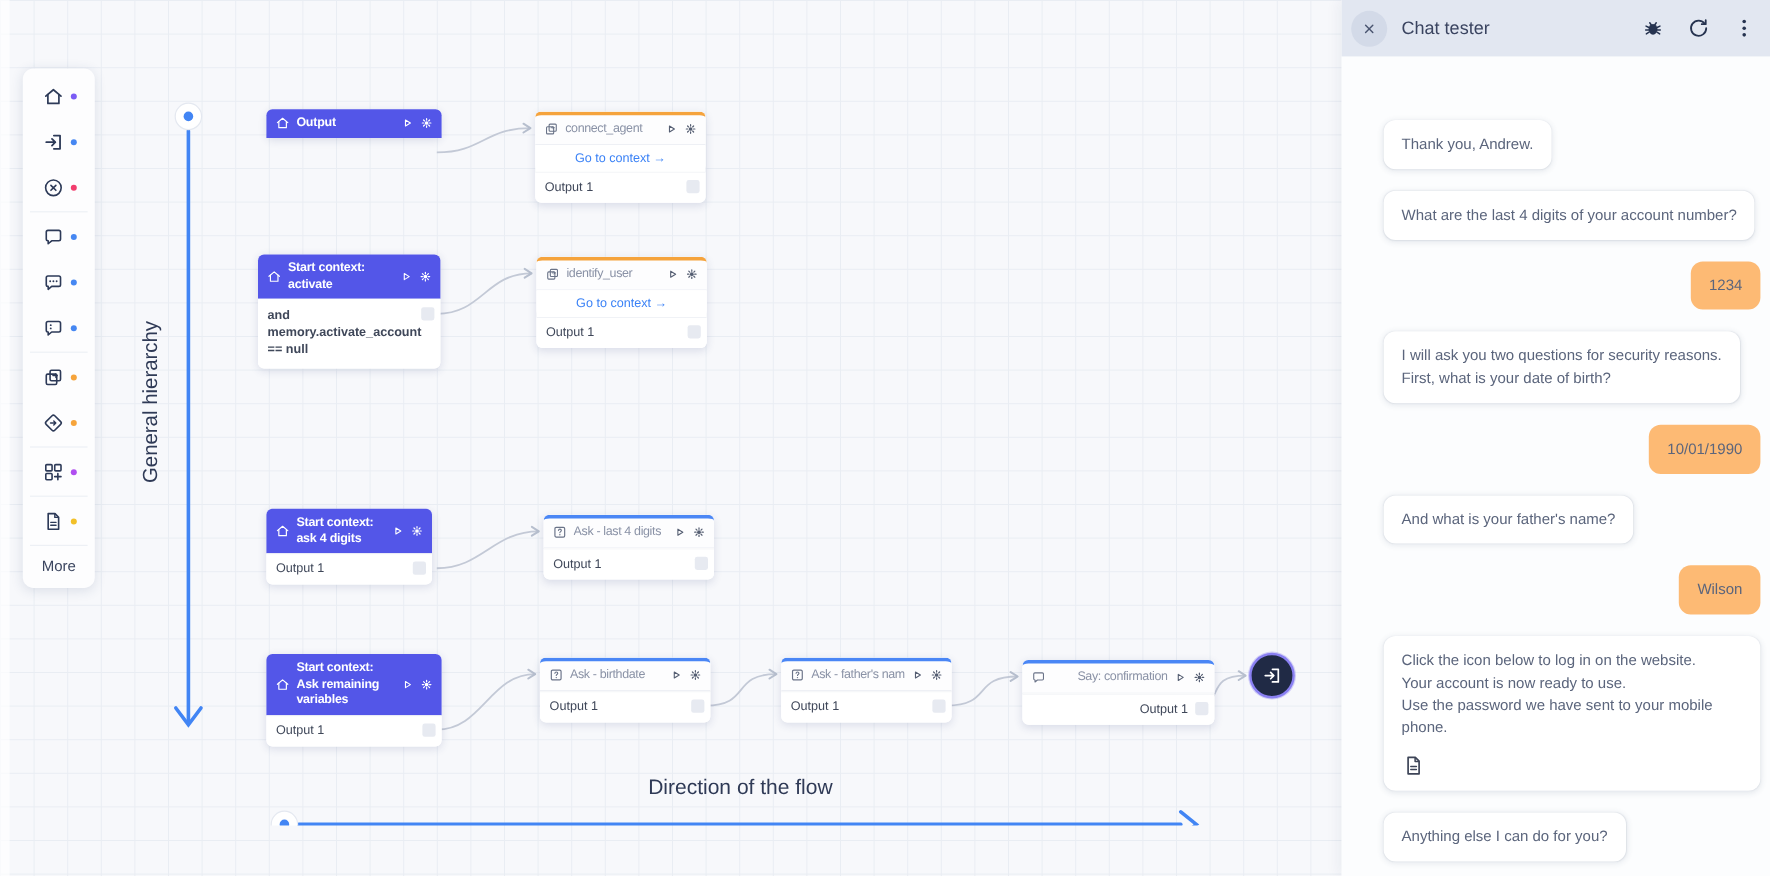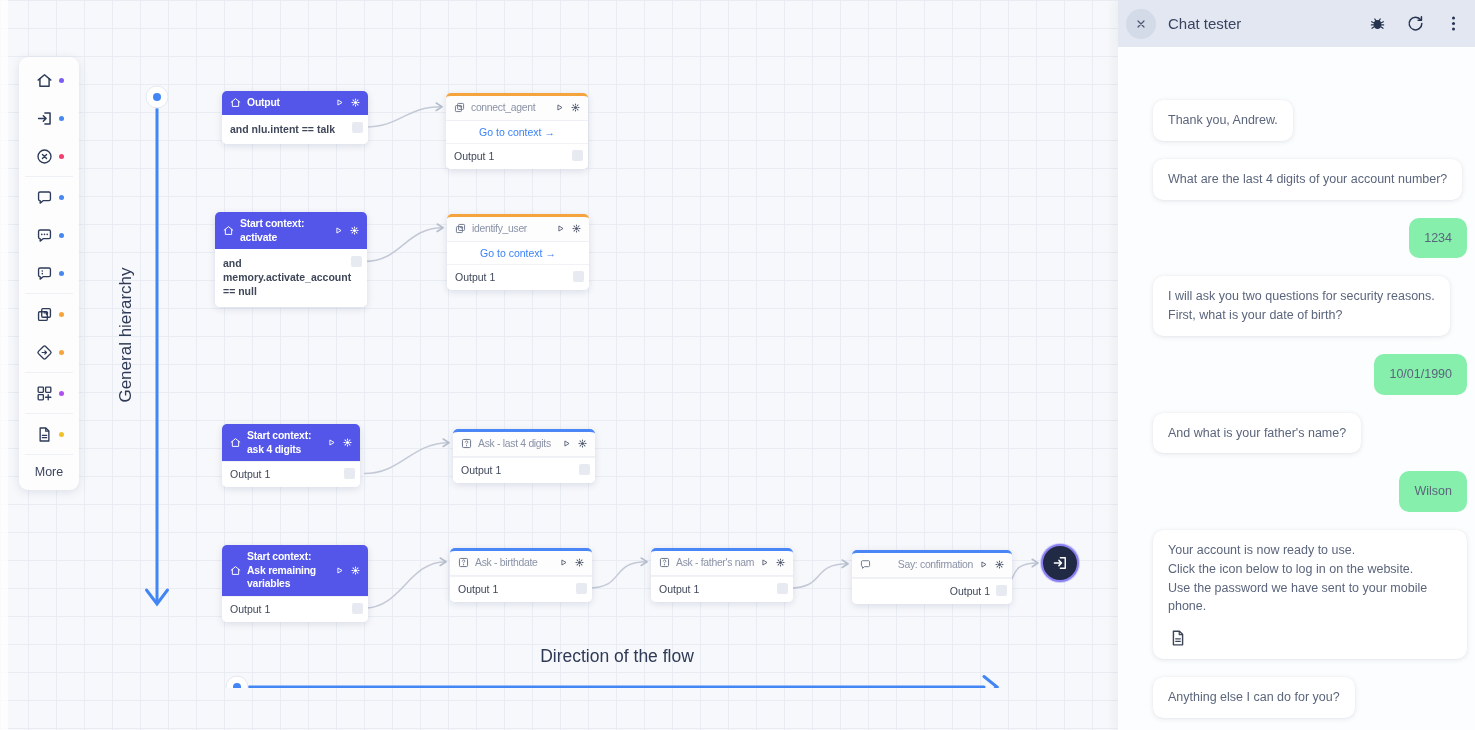--- a/index.html
+++ b/index.html
@@ -76,21 +76,21 @@
   .close-btn .ic { width:12px; height:12px; color:#4a5570; }
   .chat-title { font-size:15px; color:#3a4460; flex:1; }
   .chat-actions { display:flex; align-items:center; gap:19px; padding-right:2px; }
   .chat-actions .ic { width:19px; height:19px; color:#263350; cursor:pointer; }
   .chat-body { flex:1; overflow:hidden; padding:23px 8px 10px 35px;
     display:flex; flex-direction:column; gap:18px;margin-top:30px; }
   .bubble { max-width:320px; border-radius:10px; padding:11px 15px;
     font-size:12.5px; line-height:1.5; color:#5b657c; }
   .bubble.bot { align-self:flex-start; background:#ffffff;
     box-shadow:0 1px 5px rgba(45,62,100,.12), 0 0 1px rgba(45,62,100,.08); }
-  .bubble.user { align-self:flex-end; background:#86efac; margin-right:0; }
+  .bubble.user { align-self:flex-end; background:#fdba74; margin-right:0; }
   .bubble .attach { width:20px; height:20px; color:#3d4457; margin-top:12px; display:block; cursor:pointer; }
 
   .edge { fill:none; stroke:#c3c9d6; stroke-width:1.5; }
   .guide-line { stroke:#4285f4; stroke-width:3; stroke-linecap:round; fill:none; }
   .guide-dot-outer { fill:#ffffff; stroke:#e4e8f0; stroke-width:1; }
   .guide-dot-inner { fill:#4285f4; }
 </style>
 </head>
 <body>
 
@@ -288,21 +288,20 @@
                 <use href="#home-icon"></use>
               </svg>
               <span class="nh-title">Output</span>
               <svg class="ic nh-act">
                 <use href="#play-icon"></use>
               </svg>
               <svg class="ic nh-act">
                 <use href="#gear-icon"></use>
               </svg>
             </div>
-            <div class="nrow condition"><span>and nlu.intent == talk</span><span class="handle"></span></div>
           </div>
           <div class="node typed" style="left: 446px; top: 93px; width: 142px; --accent: #f5a33c;">
             <div class="nh">
               <svg class="ic nh-ic">
                 <use href="#layers-icon"></use>
               </svg>
               <span class="nh-title">connect_agent</span>
               <svg class="ic nh-act">
                 <use href="#play-icon"></use>
               </svg>
@@ -481,22 +480,22 @@
         <div class="bubble user">
           <div class="line">10/01/1990</div>
         </div>
         <div class="bubble bot">
           <div class="line">And what is your father's name?</div>
         </div>
         <div class="bubble user">
           <div class="line">Wilson</div>
         </div>
         <div class="bubble bot">
+          <div class="line">Click the icon below to log in on the website.</div>
           <div class="line">Your account is now ready to use.</div>
-          <div class="line">Click the icon below to log in on the website.</div>
           <div class="line">Use the password we have sent to your mobile phone.</div>
           <svg class="ic attach">
             <use href="#document-icon"></use>
           </svg>
         </div>
         <div class="bubble bot">
           <div class="line">Anything else I can do for you?</div>
         </div>
       </div>
   </div>

